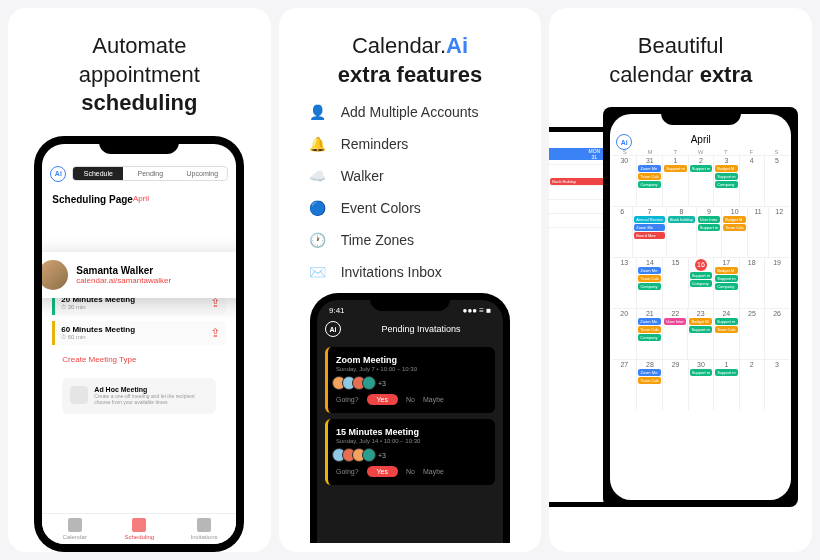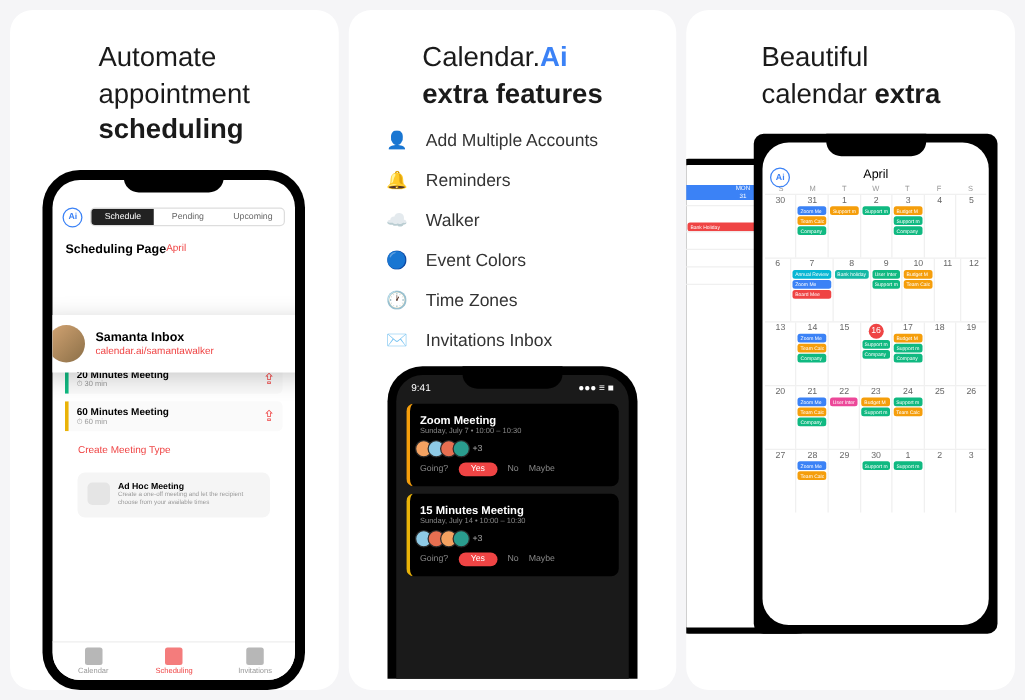--- a/index.html
+++ b/index.html
@@ -1,18 +1,18 @@
 <!DOCTYPE html>
 <html><head>
 <meta charset="utf-8">
 <style>
 *{margin:0;padding:0;box-sizing:border-box;font-family:-apple-system,BlinkMacSystemFont,sans-serif}
 body{width:820px;height:560px;background:#f5f5f7;display:flex;gap:8px;padding:8px}
 .panel{flex:1;background:#fff;border-radius:18px;overflow:hidden;position:relative;display:flex;flex-direction:column;align-items:center}
-.headline{font-size:22px;font-weight:400;text-align:left;padding:24px 10px 8px;color:#1a1a1a;line-height:1.3}
+.headline{font-size:22px;font-weight:400;text-align:center;padding:24px 10px 8px;color:#1a1a1a;line-height:1.3}
 .headline b{font-weight:800}
 .phone{width:210px;height:420px;background:#000;border-radius:30px;padding:8px;margin-top:10px;position:relative}
 .phone-screen{width:100%;height:100%;background:#fff;border-radius:22px;overflow:hidden;position:relative}
 .notch{position:absolute;top:0;left:50%;transform:translateX(-50%);width:80px;height:18px;background:#000;border-radius:0 0 12px 12px;z-index:10}
 
 .topbar{display:flex;align-items:center;gap:6px;padding:22px 8px 6px;font-size:8px}
 .ai-badge{width:16px;height:16px;border-radius:50%;border:1.5px solid #3b82f6;display:flex;align-items:center;justify-content:center;font-size:7px;font-weight:700;color:#3b82f6}
 .tabs{display:flex;gap:2px;border:1px solid #ddd;border-radius:4px;overflow:hidden;flex:1}
 .tab{padding:3px 5px;font-size:7px;flex:1;text-align:center;color:#666}
 .tab.active{background:#222;color:#fff}
@@ -110,21 +110,21 @@
           <div class="tab">Upcoming</div>
         </div>
       </div>
       <div class="section-title">
         <span class="t">Scheduling Page</span>
         <span class="edit">April</span>
       </div>
       <div class="card-float">
         <div class="avatar"></div>
         <div>
-          <div class="name">Samanta Inbox</div>
+          <div class="name">Samanta Walker</div>
           <div class="url">calendar.ai/samantawalker</div>
         </div>
 
       </div>
       <div class="meeting-list">
         <div class="meeting m-orange">
           <div>
               <div class="mt">15 Minutes Meeting</div>
               <div class="md">⏱ <span>15 min</span></div>
             </div>
@@ -193,20 +193,24 @@
         <span>Invitations Inbox</span>
       </div>
   </div>
   <div class="phone2">
     <div class="notch"></div>
     <div class="phone-screen">
       <div class="status-bar">
           <span>9:41</span>
           <span>●●● ≡ ■</span>
         </div>
+      <div class="dark-header">
+        <div class="ai-badge">Ai</div>
+        <div class="ht">Pending Invatations</div>
+      </div>
       <div class="inv-card inv-orange">
         <div class="inv-title">Zoom Meeting</div>
         <div class="inv-date">Sunday, July 7 • 10:00 – 10:30</div>
         <div class="inv-avatars">
             <div class="av av1"></div>
             <div class="av av2"></div>
             <div class="av av3"></div>
             <div class="av av4"></div>
             <span class="inv-more">+3</span>
           </div>

